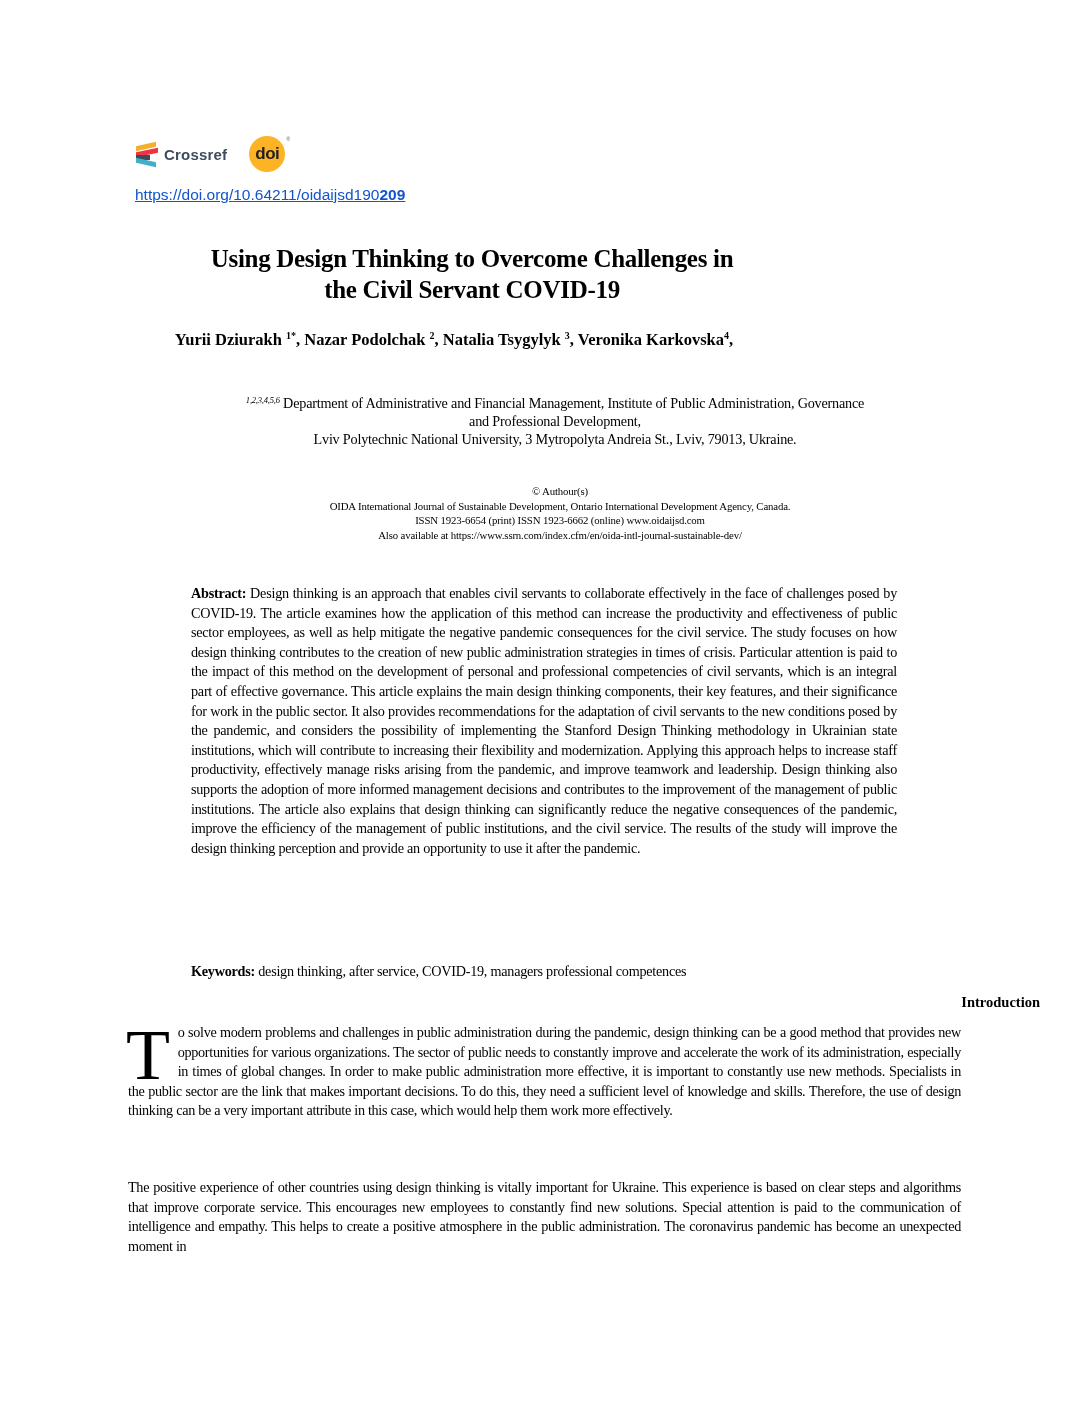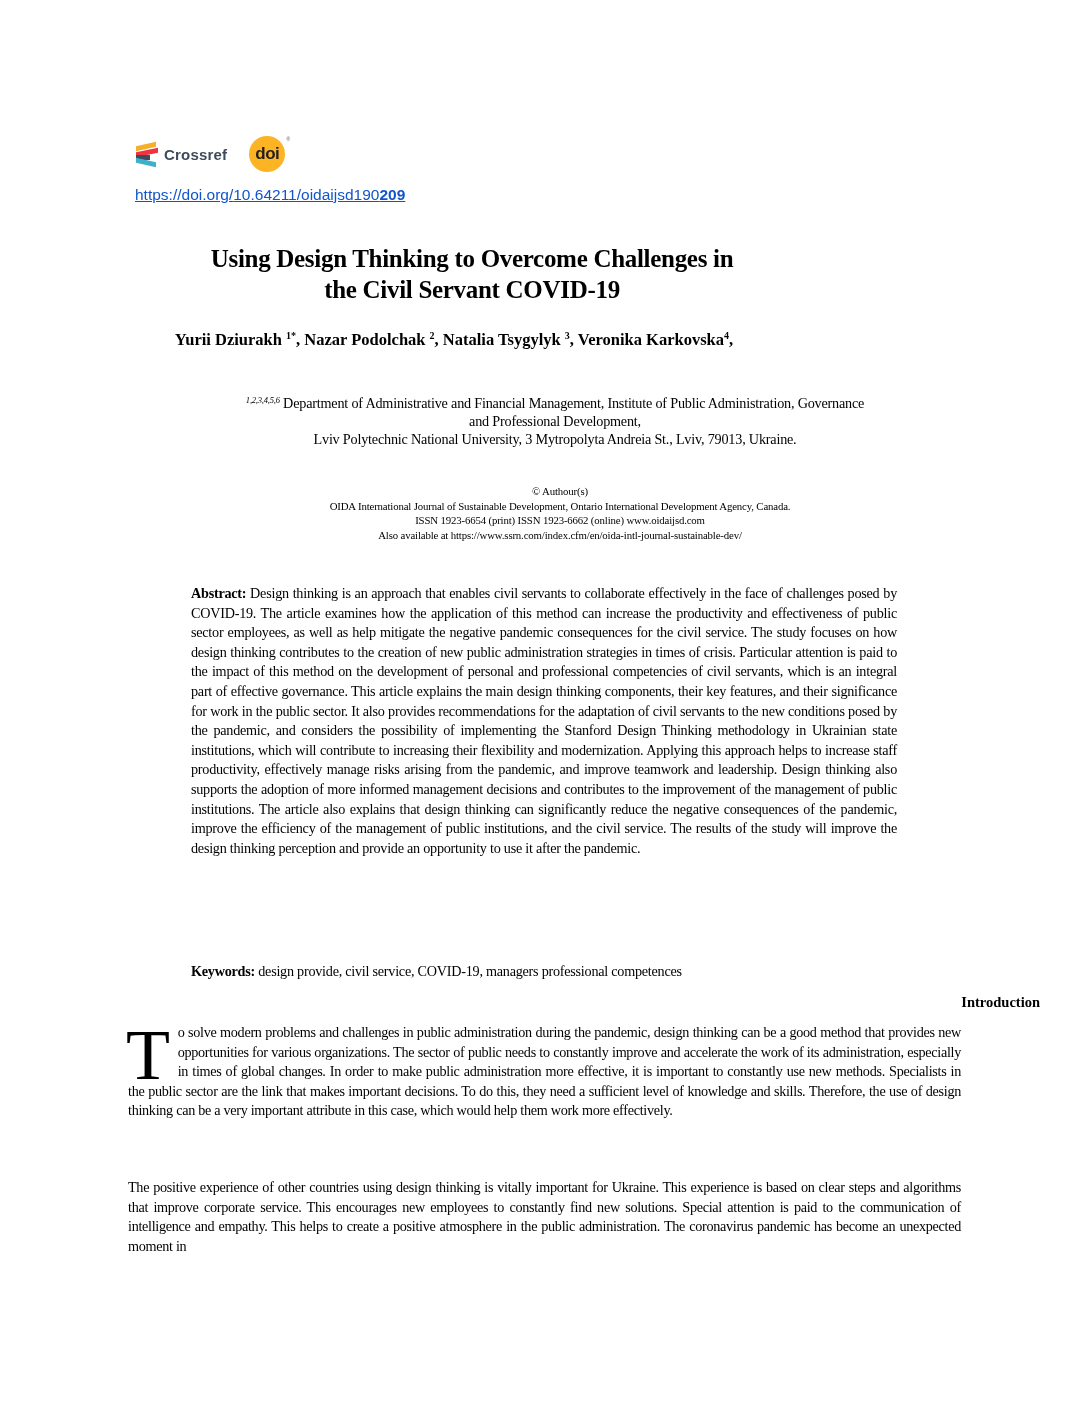--- a/index.html
+++ b/index.html
@@ -85,21 +85,21 @@
 
   <div class="license">
     <div>© Authour(s)</div>
     <div>OIDA International Journal of Sustainable Development, Ontario International Development Agency, Canada.</div>
     <div>ISSN 1923-6654 (print) ISSN 1923-6662 (online) www.oidaijsd.com</div>
     <div>Also available at https://www.ssrn.com/index.cfm/en/oida-intl-journal-sustainable-dev/</div>
   </div>
 
   <div class="abstract"><b>Abstract:</b><span> Design thinking is an approach that enables civil servants to collaborate effectively in the face of challenges posed by COVID-19. The article examines how the application of this method can increase the productivity and effectiveness of public sector employees, as well as help mitigate the negative pandemic consequences for the civil service. The study focuses on how design thinking contributes to the creation of new public administration strategies in times of crisis. Particular attention is paid to the impact of this method on the development of personal and professional competencies of civil servants, which is an integral part of effective governance. This article explains the main design thinking components, their key features, and their significance for work in the public sector. It also provides recommendations for the adaptation of civil servants to the new conditions posed by the pandemic, and considers the possibility of implementing the Stanford Design Thinking methodology in Ukrainian state institutions, which will contribute to increasing their flexibility and modernization. Applying this approach helps to increase staff productivity, effectively manage risks arising from the pandemic, and improve teamwork and leadership. Design thinking also supports the adoption of more informed management decisions and contributes to the improvement of the management of public institutions. The article also explains that design thinking can significantly reduce the negative consequences of the pandemic, improve the efficiency of the management of public institutions, and the civil service. The results of the study will improve the design thinking perception and provide an opportunity to use it after the pandemic.</span></div>
 
-  <div class="keywords"><b>Keywords:</b><span> design provide, civil service, COVID-19, managers professional competences</span></div>
+  <div class="keywords"><b>Keywords:</b><span> design thinking, after service, COVID-19, managers professional competences</span></div>
 
   <div class="section-heading">Introduction</div>
 
   <div class="intro">
     <span class="dropcap">T</span>
       <p>o solve modern problems and challenges in public administration during the pandemic, design thinking can be a good method that provides new opportunities for various organizations. The sector of public needs to constantly improve and accelerate the work of its administration, especially in times of global changes. In order to make public administration more effective, it is important to constantly use new methods. Specialists in the public sector are the link that makes important decisions. To do this, they need a sufficient level of knowledge and skills. Therefore, the use of design thinking can be a very important attribute in this case, which would help them work more effectively.</p>
   </div>
 
   <div class="intro2">
     <p>The positive experience of other countries using design thinking is vitally important for Ukraine. This experience is based on clear steps and algorithms that improve corporate service. This encourages new employees to constantly find new solutions. Special attention is paid to the communication of intelligence and empathy. This helps to create a positive atmosphere in the public administration. The coronavirus pandemic has become an unexpected moment in</p>

